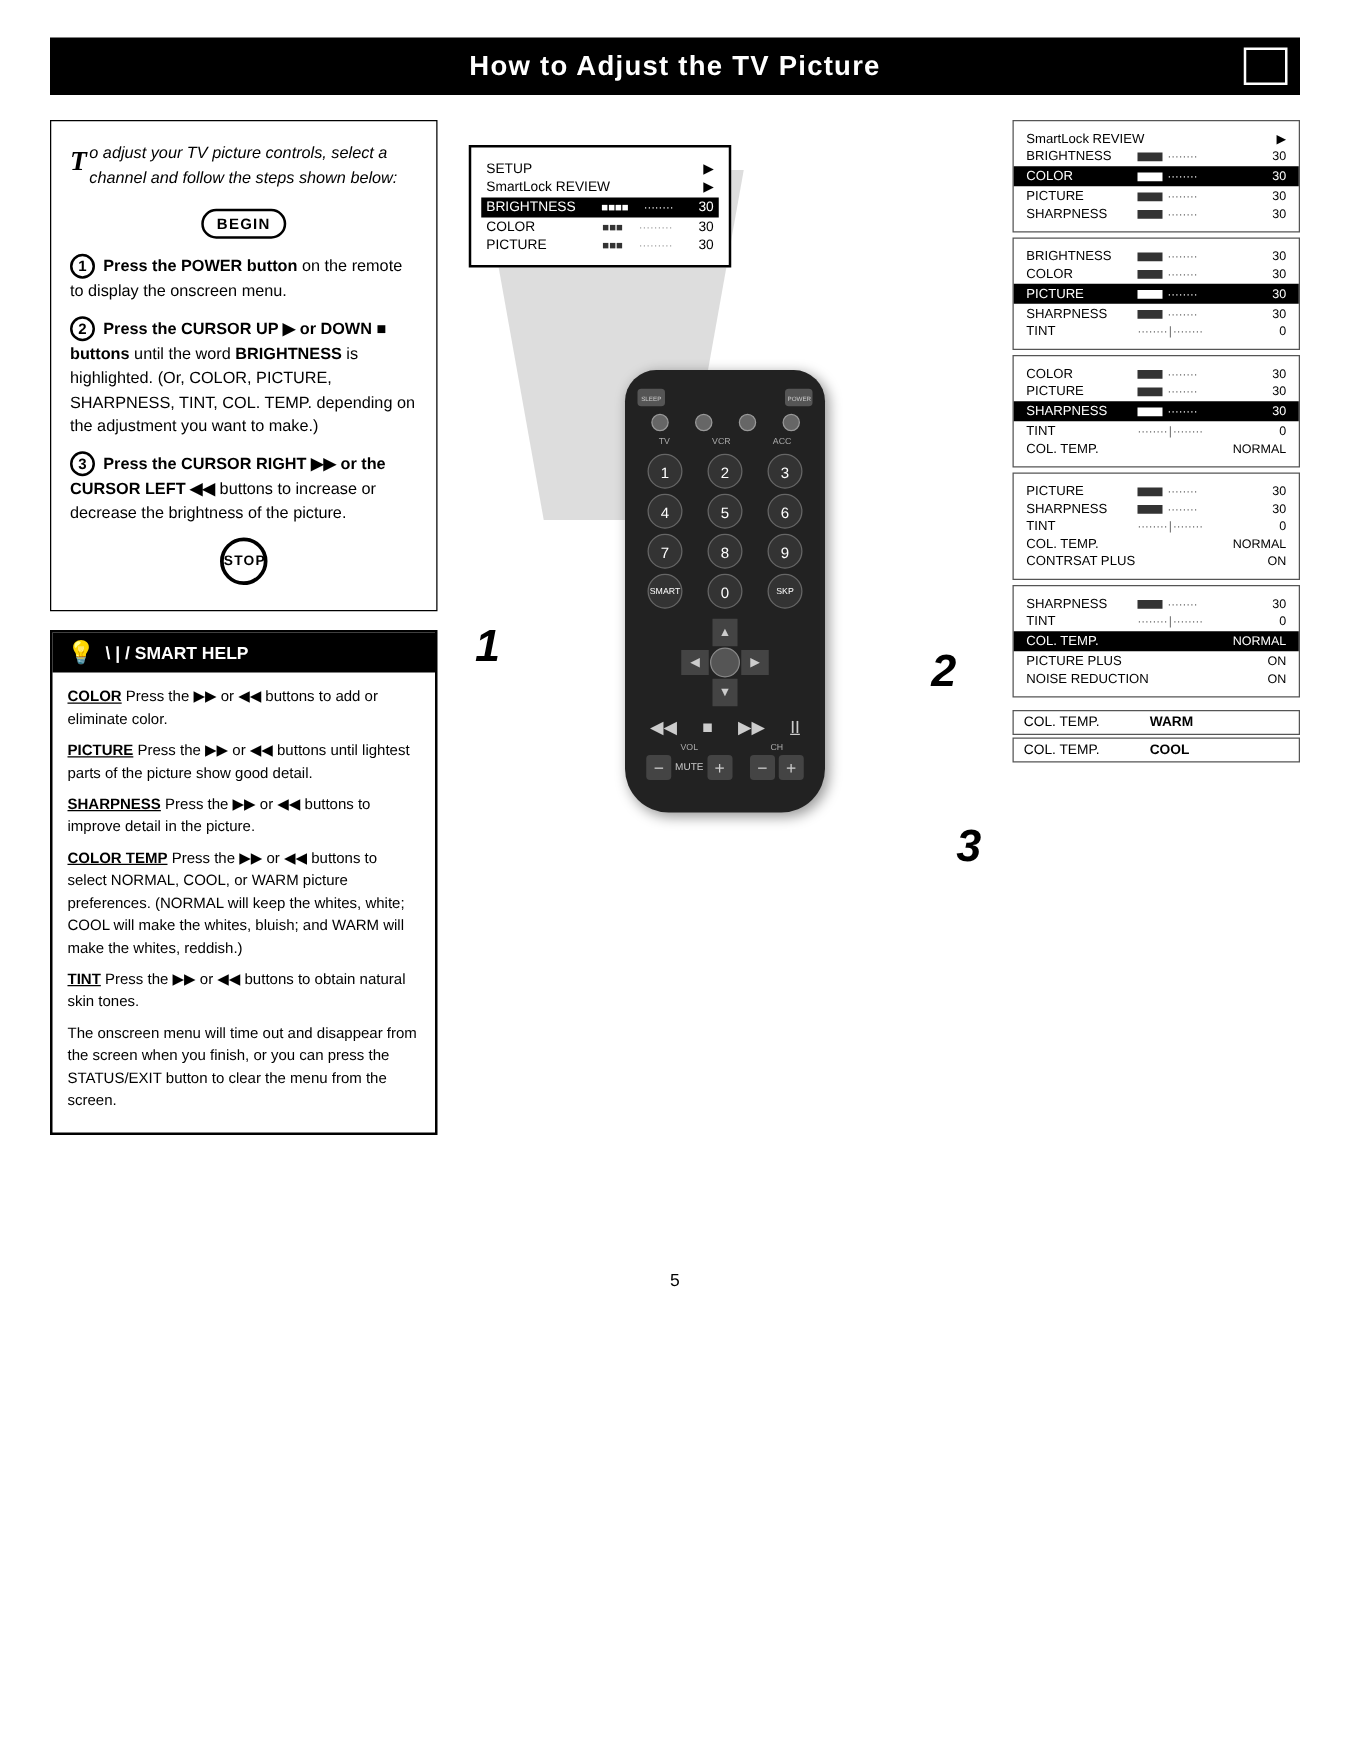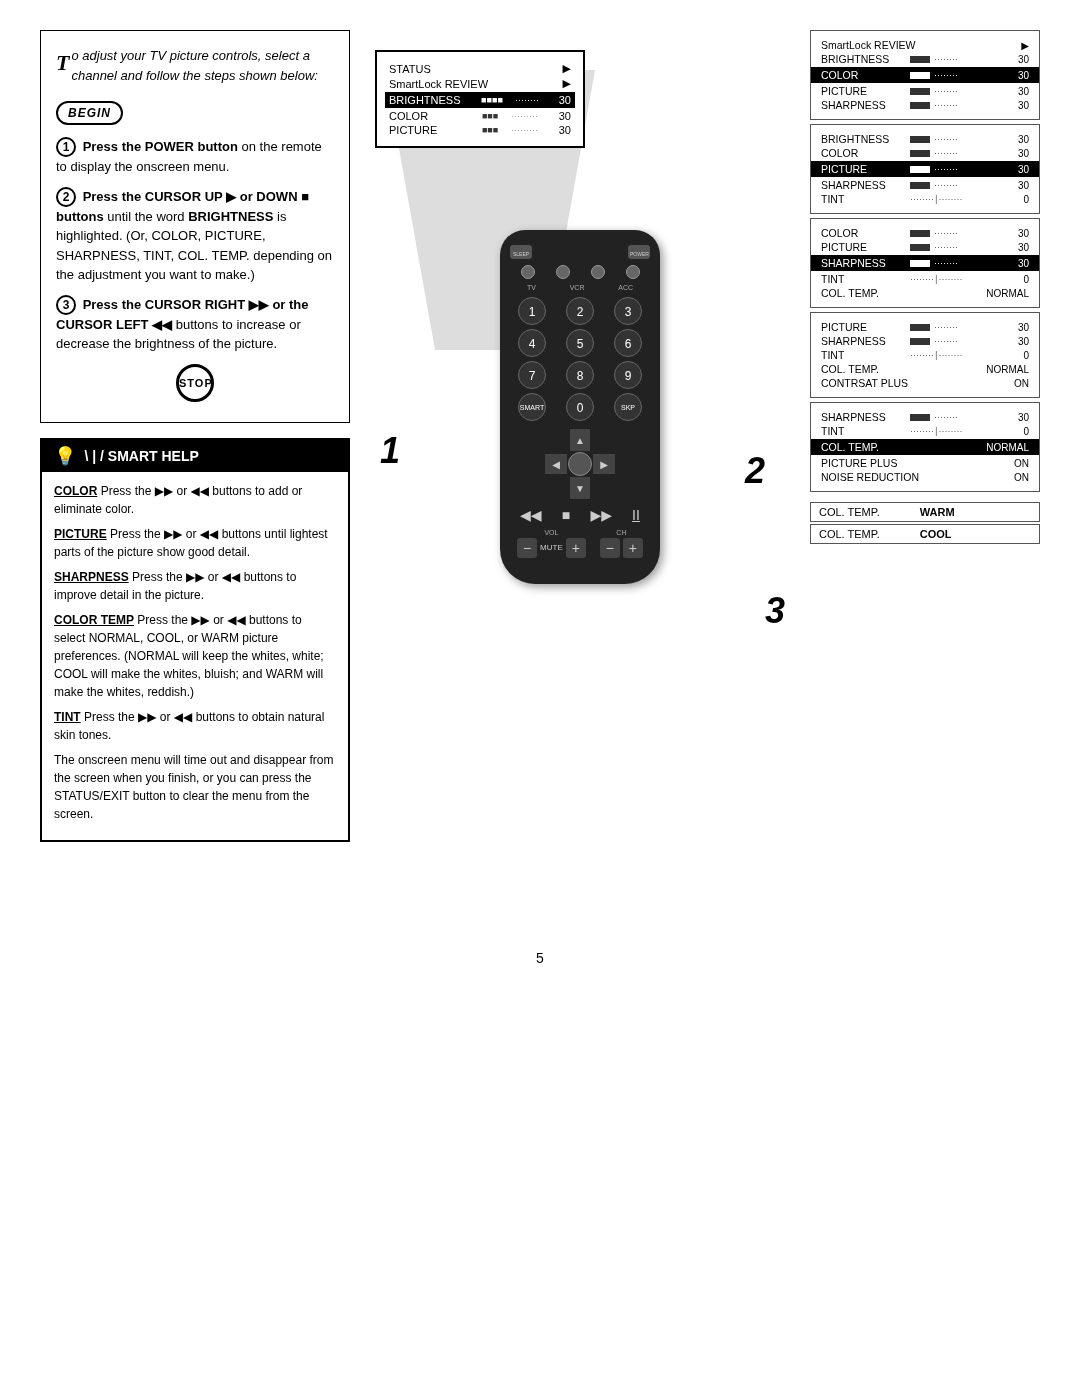--- a/index.html
+++ b/index.html
@@ -81,22 +81,22 @@
       border: 2px solid #000;
       border-radius: 12px;
       display: inline-block;
       padding: 1px 10px;
       font-size: 12px;
       font-weight: bold;
       margin: 6px auto;
       letter-spacing: 1px;
     }
     .begin-wrap {
+      text-align: center;
       margin-bottom: 6px;
-      font-style: italic;
     }
 
     .step {
       margin-bottom: 10px;
     }
     .step-circle {
       display: inline-block;
       border: 2px solid #000;
       border-radius: 50%;
       width: 20px;
@@ -357,20 +357,24 @@
       min-width: 160px;
     }
     .temp-label { font-weight: normal; }
     .temp-value { font-weight: bold; }
   </style>
 </head>
 <body>
 
 <div class="page-container">
 
+  <div class="title-bar">
+    <span>How to Adjust the TV Picture</span>
+    <div class="corner-box"></div>
+  </div>
 
   <div class="main-layout">
 
     <div class="left-panel">
 
       <div class="instructions-box">
         <div class="intro-text">
           <span class="drop-cap">T</span>
           <span>o adjust your TV picture controls, select a channel and follow the steps shown below:</span>
         </div>
@@ -438,21 +442,21 @@
     <div class="center-area" style="position:relative; min-height:900px;">
 
       <svg style="position:absolute;top:0;left:0;width:100%;height:600px;z-index:0;pointer-events:none;">
 
         <polygon points="20,40 230,40 180,320 70,320" fill="#bbb" opacity="0.5"></polygon>
       </svg>
 
       <div style="position:absolute;top:20px;left:10px;z-index:2;">
         <div style="border:2px solid #000;background:#fff;padding:8px 12px;min-width:210px;font-size:11.5px;">
           <div class="menu-row">
-            <span class="menu-label">STATUS</span>
+            <span class="menu-label">SETUP</span>
             <span class="menu-arrow">▶</span>
           </div>
           <div class="menu-row">
             <span class="menu-label">SmartLock REVIEW</span>
             <span class="menu-arrow">▶</span>
           </div>
           <div class="menu-row menu-highlight" style="background:#000;color:#fff;padding:2px 4px;margin:0 -4px;">
             <span class="menu-label" style="color:#fff">BRIGHTNESS</span>
             <span style="color:#fff;font-size:9px;">■■■■</span>
             <span style="color:#fff;font-size:9px;">········</span>

